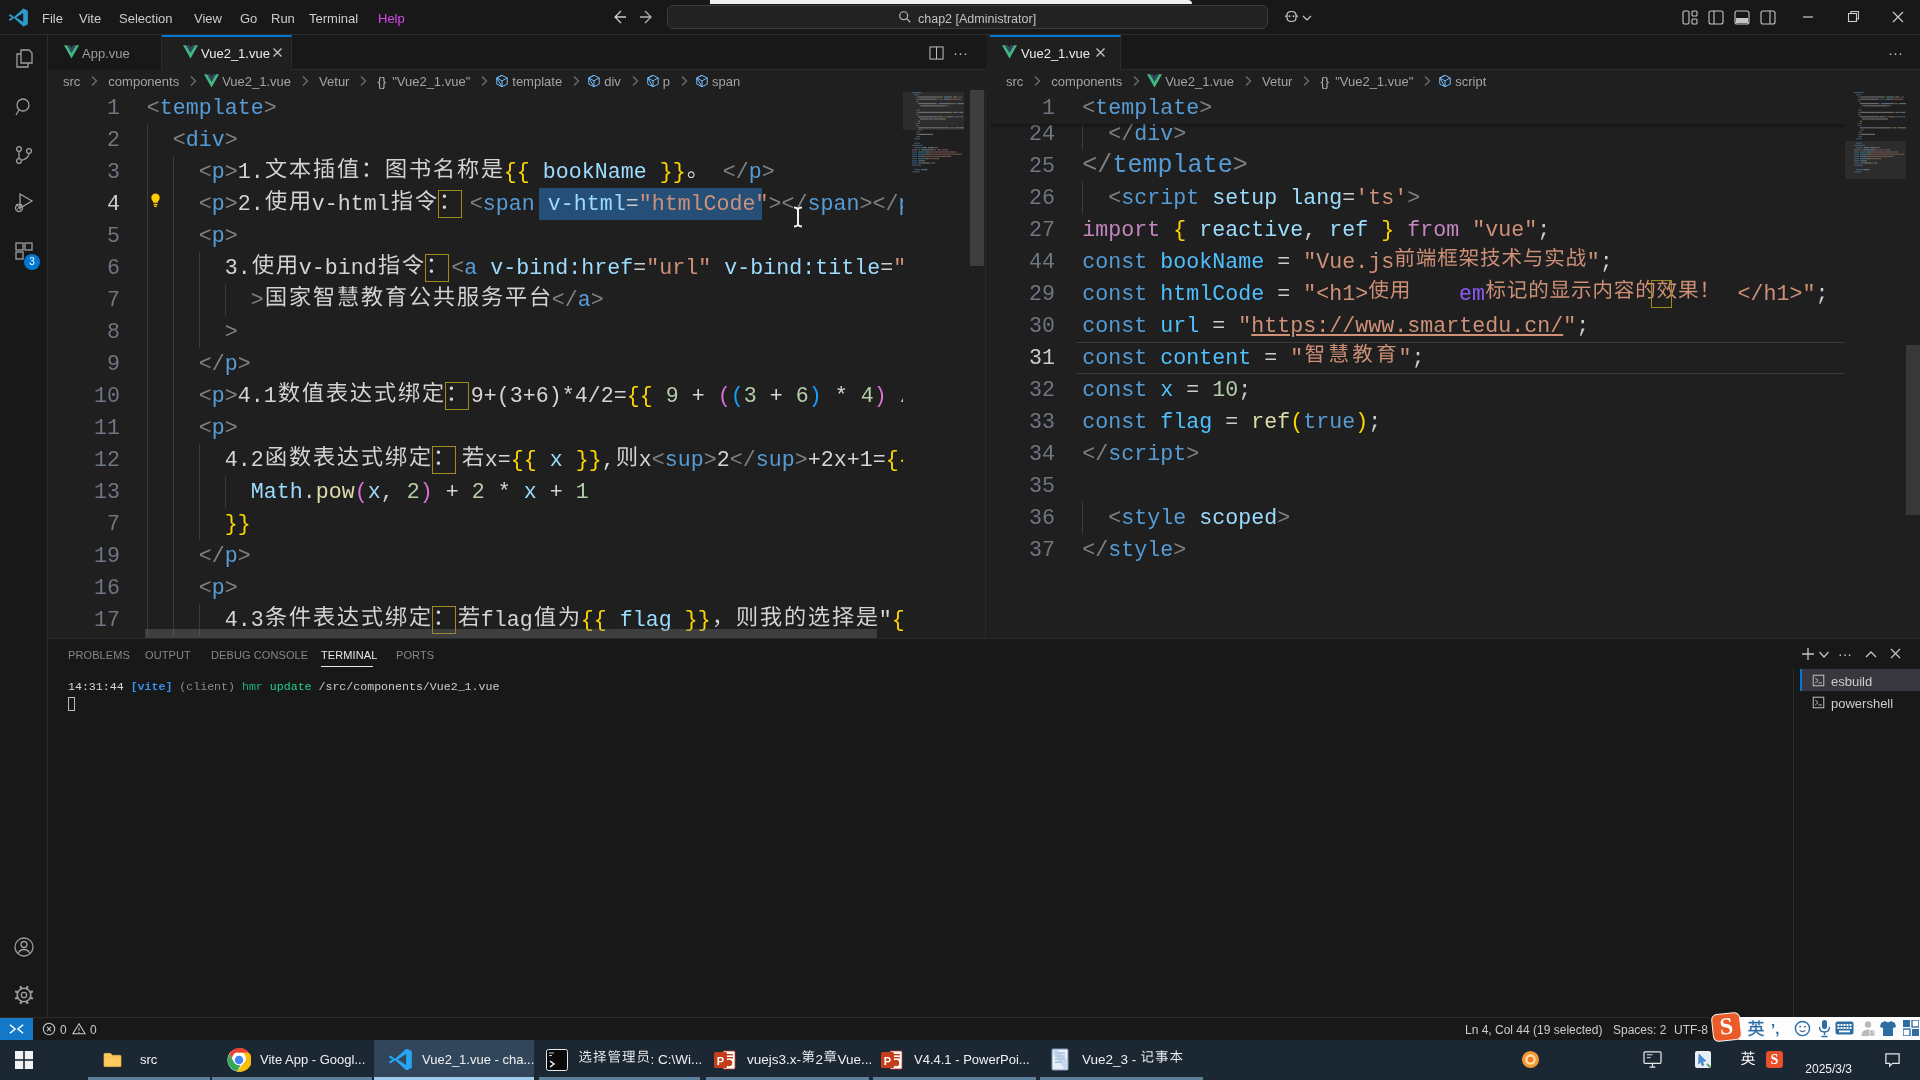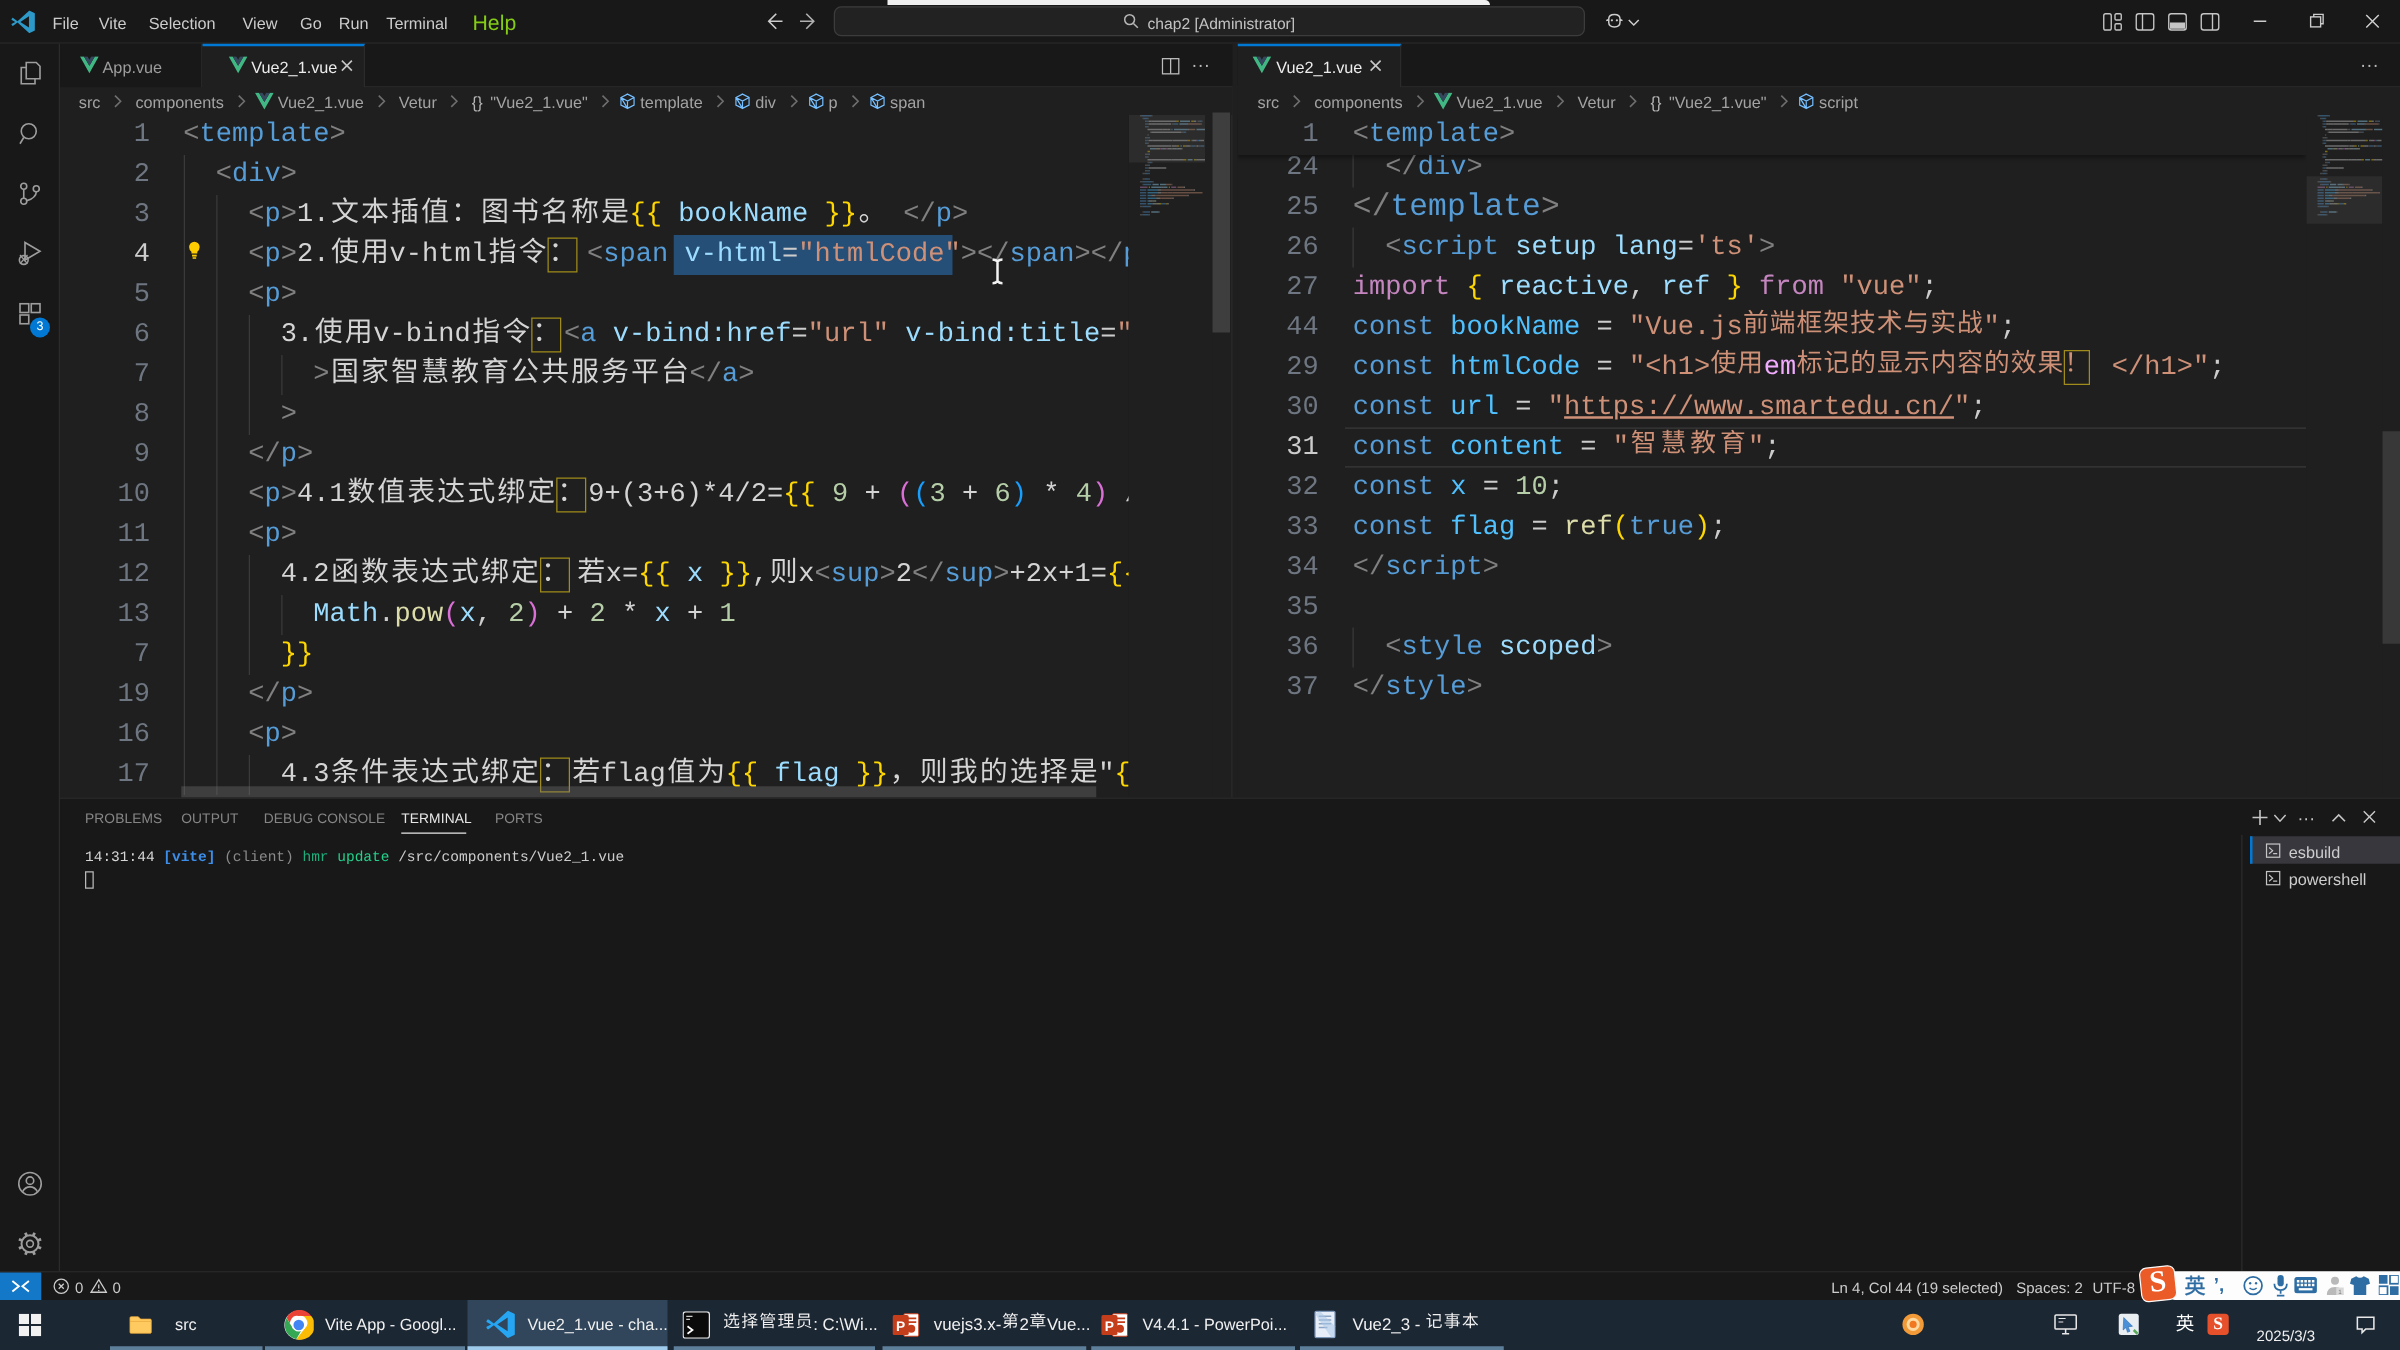--- a/index.html
+++ b/index.html
@@ -77,21 +77,21 @@
 <svg style="position:absolute;left:9px;top:8px" width="19" height="19" viewBox="0 0 102 100">
     <path fill="#2c99c9" d="M99.6 12.4 L79 2.3 c-1.2 -0.6 -2.6 -0.3 -3.5 0.6 L26.9 47.2 8.2 32.9 c-1 -0.8 -2.4 -0.7 -3.3 0.1 L0.4 38.2 c-0.5 0.9 -0.5 2.3 0.4 3.1 L17 50 0.8 58.7 c-0.9 0.8 -0.9 2.2 -0.4 3.1 l4.5 5.2 c0.9 0.8 2.3 0.9 3.3 0.1 L26.9 52.8 75.5 97.1 c0.9 0.9 2.3 1.2 3.5 0.6 L99.6 87.6 c1.1 -0.5 1.7 -1.6 1.7 -2.8 V15.2 c0 -1.2 -0.6 -2.3 -1.7 -2.8 Z M76 74.2 L39.1 50 76 25.8 Z"></path>
   </svg>
 <div style="position:absolute;left:42.0px;top:9.0px;height:19px;line-height:19px;font-size:13.0px;color:#cccccc;font-family:'Liberation Sans',sans-serif;white-space:pre;">File</div>
 <div style="position:absolute;left:79.0px;top:9.0px;height:19px;line-height:19px;font-size:13.0px;color:#cccccc;font-family:'Liberation Sans',sans-serif;white-space:pre;">Vite</div>
 <div style="position:absolute;left:119.0px;top:9.0px;height:19px;line-height:19px;font-size:13.0px;color:#cccccc;font-family:'Liberation Sans',sans-serif;white-space:pre;">Selection</div>
 <div style="position:absolute;left:194.0px;top:9.0px;height:19px;line-height:19px;font-size:13.0px;color:#cccccc;font-family:'Liberation Sans',sans-serif;white-space:pre;">View</div>
 <div style="position:absolute;left:240.0px;top:9.0px;height:19px;line-height:19px;font-size:13.0px;color:#cccccc;font-family:'Liberation Sans',sans-serif;white-space:pre;">Go</div>
 <div style="position:absolute;left:271.0px;top:9.0px;height:19px;line-height:19px;font-size:13.0px;color:#cccccc;font-family:'Liberation Sans',sans-serif;white-space:pre;">Run</div>
 <div style="position:absolute;left:309.0px;top:9.0px;height:19px;line-height:19px;font-size:13.0px;color:#cccccc;font-family:'Liberation Sans',sans-serif;white-space:pre;">Terminal</div>
-<div style="position:absolute;left:378.0px;top:9.0px;height:19px;line-height:19px;font-size:17px;color:#84cc16;font-family:'Liberation Sans',sans-serif;white-space:pre;">Help</div>
+<div style="position:absolute;left:378.0px;top:9.0px;height:19px;line-height:19px;font-size:13.0px;color:#d946ef;font-family:'Liberation Sans',sans-serif;white-space:pre;">Help</div>
 <svg style="position:absolute;left:610px;top:9px" width="18" height="16" viewBox="0 0 16 16">
     <path fill="none" stroke="#cccccc" stroke-width="1.3" d="M10 2 L4 8 L10 14 M4 8 H15"></path>
   </svg>
 <svg style="position:absolute;left:638px;top:9px" width="18" height="16" viewBox="0 0 16 16">
     <path fill="none" stroke="#b0b0b0" stroke-width="1.3" d="M6 2 L12 8 L6 14 M12 8 H1"></path>
   </svg>
 <div style="position:absolute;left:667.0px;top:5.0px;width:601.0px;height:24.0px;background:#222;border:1px solid #3c3c3c;border-radius:6px;"></div>
 <svg style="position:absolute;left:898px;top:10px" width="14" height="14" viewBox="0 0 16 16">
     <circle cx="6.5" cy="6.5" r="4.5" fill="none" stroke="#b6b6b6" stroke-width="1.4"></circle>
     <path d="M10 10 L14 14" stroke="#b6b6b6" stroke-width="1.4"></path>
@@ -720,21 +720,21 @@
           <use href="#g51" x="7291"></use>
           <use href="#g52" x="8330"></use>
         </g>
       </svg><span style="color:#ce9178;">"</span><span style="color:#cccccc;">;</span></div>
     <div style="position:absolute;left:38px;top:185.6px;width:27px;height:32px;line-height:32px;text-align:right;font-family:'Liberation Mono',monospace;font-size:21.6px;color:#6e7681">29</div>
     <div style="position:absolute;left:92.3px;top:185.6px;height:32px;line-height:32px;white-space:pre;font-family:'Liberation Mono',monospace;font-size:21.6px;letter-spacing:0.037px;"><span style="color:#569cd6;">const</span><span style="color:#d4d4d4;"> </span><span style="color:#4fc1ff;">htmlCode</span><span style="color:#cccccc;"> = </span><span style="color:#ce9178;">"&lt;h1&gt;</span><svg style="display:inline-block;vertical-align:top;" width="42.8" height="25.8">
         <g transform="translate(0,19.16) scale(0.02060,-0.02060)" fill="#ce9178">
           <use href="#g11" x="19"></use>
           <use href="#g12" x="1058"></use>
         </g>
-      </svg><span style="color:#f0abfc;">em</span><svg style="display:inline-block;vertical-align:top;" width="214.0" height="25.8">
+      </svg><span style="color:#8b5cf6;margin-left:48px;">em</span><svg style="display:inline-block;vertical-align:top;" width="214.0" height="25.8">
         <g transform="translate(0,19.16) scale(0.02060,-0.02060)" fill="#ce9178">
           <use href="#g53" x="19"></use>
           <use href="#g54" x="1058"></use>
           <use href="#g41" x="2097"></use>
           <use href="#g55" x="3136"></use>
           <use href="#g56" x="4175"></use>
           <use href="#g57" x="5214"></use>
           <use href="#g58" x="6252"></use>
           <use href="#g41" x="7291"></use>
           <use href="#g59" x="8330"></use>

